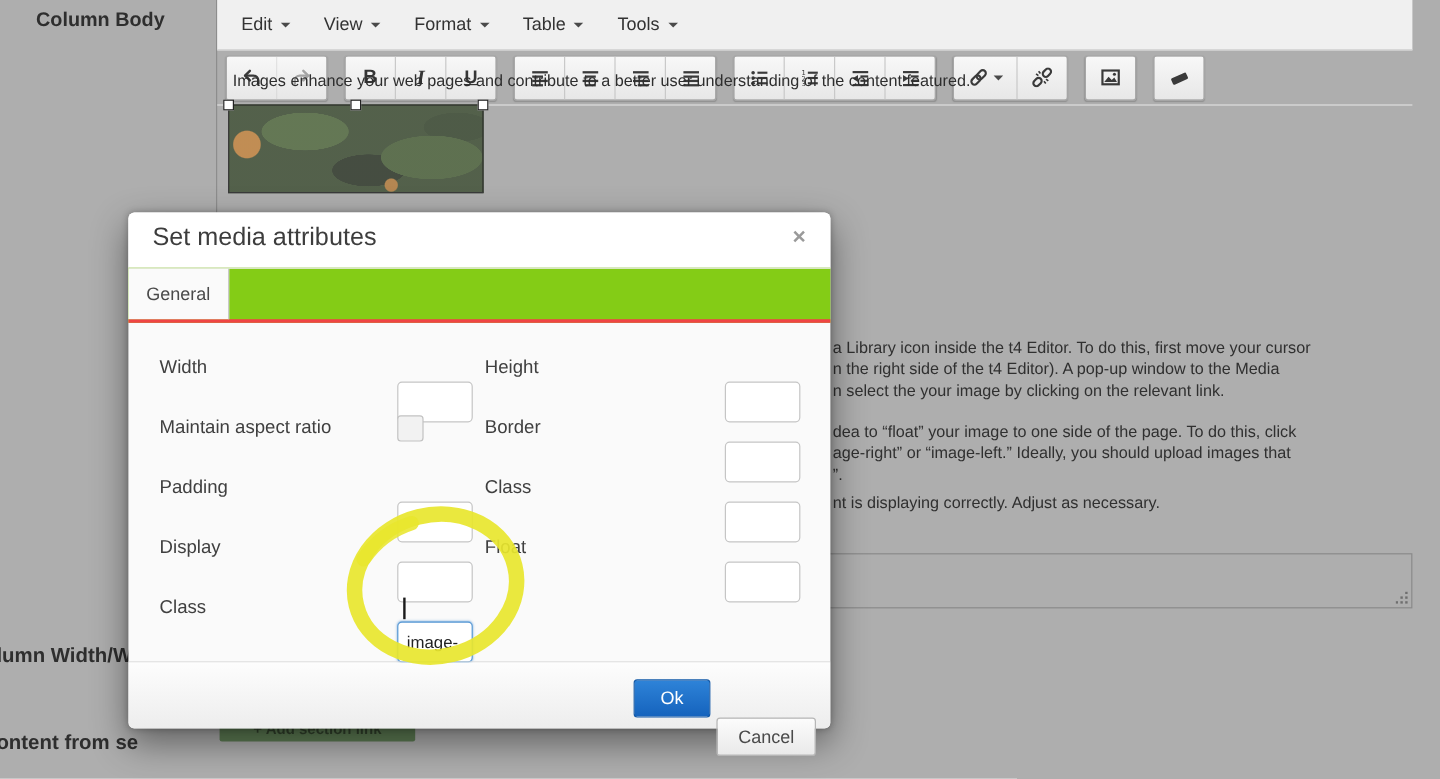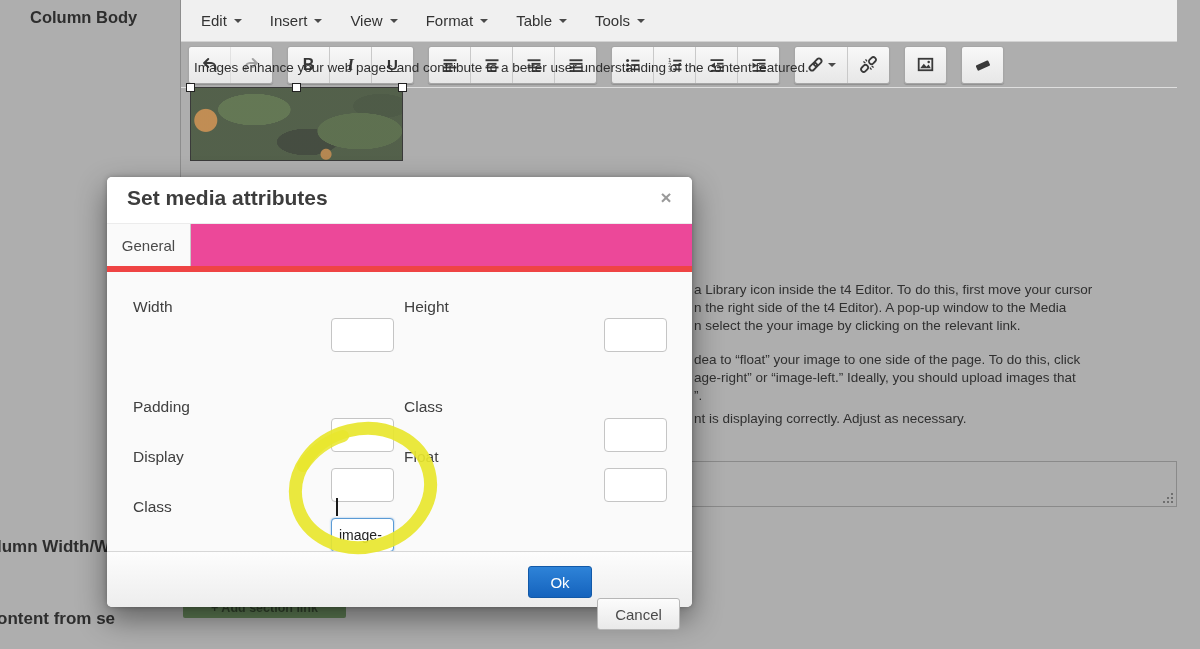--- a/index.html
+++ b/index.html
@@ -51,23 +51,23 @@
   
   .green-btn{position:absolute;height:21px;top:597px;background:#5e7d54;border-radius:2px;color:rgba(0,0,0,.45);
     font-size:12.5px;font-weight:bold;display:flex;align-items:center;justify-content:center;z-index:1;}
   .green-btn.b1{left:183px;width:163px;}
   .green-btn.b2{left:348px;width:170px;}
 
   
   .modal{position:absolute;left:107px;top:177px;width:585px;height:430px;background:#fafafa;border-radius:5px;
     box-shadow:0 12px 30px rgba(0,0,0,.45),0 0 5px rgba(0,0,0,.25);z-index:10;}
   .m-header{position:absolute;left:0;top:0;right:0;height:46px;background:#fff;border-radius:5px 5px 0 0;border-bottom:1px solid #e6e6e6;}
-  .m-title{position:absolute;left:20px;top:9px;font-size:21px;font-weight:bold;color:#3d3d3d;}
+  .m-title{position:absolute;left:20px;top:9px;font-size:21px;font-weight:normal;color:#3d3d3d;}
   .m-close{position:absolute;right:15px;top:10px;font-size:19px;font-weight:bold;color:#9a9a9a;width:22px;height:22px;text-align:center;line-height:22px;cursor:default;}
-  .m-tabs{position:absolute;left:0;top:46px;right:0;height:42px;background:#ec4899;border-bottom:6px solid #ef4444;border-top:1px solid #ececec;}
+  .m-tabs{position:absolute;left:0;top:46px;right:0;height:42px;background:#84cc16;border-bottom:3px solid #ef4444;border-top:1px solid #ececec;}
   .m-tab{position:absolute;left:0;top:0;width:83px;height:42px;background:#fafafa;border-right:1px solid #c9c9c9;
     display:flex;align-items:center;justify-content:center;font-size:15px;color:#4a4a4a;}
   .m-body{position:absolute;left:0;top:89px;right:0;height:240px;}
   .f-row{position:absolute;left:0;right:0;height:34px;}
   .f-row.r1{top:24px;} .f-row.r2{top:74px;} .f-row.r3{top:124px;} .f-row.r4{top:174px;} .f-row.r5{top:224px;}
   .f-lbl{position:absolute;font-size:15.5px;color:#404040;line-height:34px;white-space:nowrap;}
   .f-lbl.c1{left:26px;} .f-lbl.c2{left:297px;}
   .f-input{position:absolute;top:0;width:63px;height:34px;box-sizing:border-box;border:1px solid #c5c5c5;border-radius:4px;
     background:#fff;font-size:14px;color:#222;padding:0 6px;outline:none;font-family:"Liberation Sans",sans-serif;margin-top:28px;}
   .f-input.c1{left:224px;} .f-input.c2{left:497px;}
@@ -95,24 +95,20 @@
   <div class="bg-label l3">ontent from se</div>
 
   <div class="editor">
 
     <div class="menubar">
       <div class="menu-item">
           <span>Edit</span>
           <span class="caret-down"></span>
         </div>
       <div class="menu-item">
-          <span>Insert</span>
-          <span class="caret-down"></span>
-        </div>
-      <div class="menu-item">
           <span>View</span>
           <span class="caret-down"></span>
         </div>
       <div class="menu-item">
           <span>Format</span>
           <span class="caret-down"></span>
         </div>
       <div class="menu-item">
           <span>Table</span>
           <span class="caret-down"></span>
@@ -307,20 +303,26 @@
     <div class="m-tabs">
       <div class="m-tab">General</div>
     </div>
     <div class="m-body">
       <div class="f-row r1">
         <div class="f-lbl c1">Width</div>
         <input class="f-input c1" type="text" style="">
         <div class="f-lbl c2">Height</div>
         <input class="f-input c2" type="text" style="">
       </div>
+      <div class="f-row r2">
+        <div class="f-lbl c1">Maintain aspect ratio</div>
+        <div class="checkbox"></div>
+        <div class="f-lbl c2">Border</div>
+        <input class="f-input c2" type="text" style="">
+      </div>
       <div class="f-row r3">
         <div class="f-lbl c1">Padding</div>
         <input class="f-input c1" type="text" style="">
         <div class="f-lbl c2">Class</div>
         <input class="f-input c2" type="text" style="">
       </div>
       <div class="f-row r4">
         <div class="f-lbl c1">Display</div>
         <input class="f-input c1" type="text" style="">
         <div class="f-lbl c2">Float</div>

